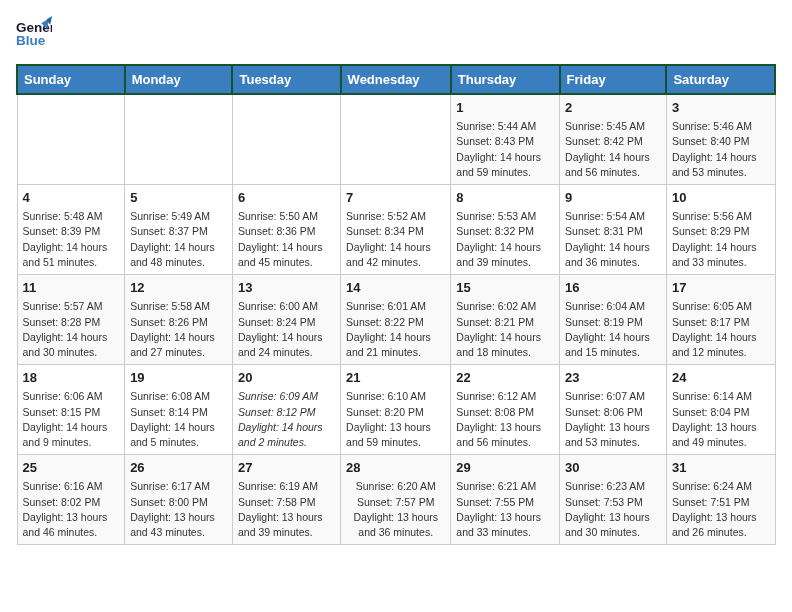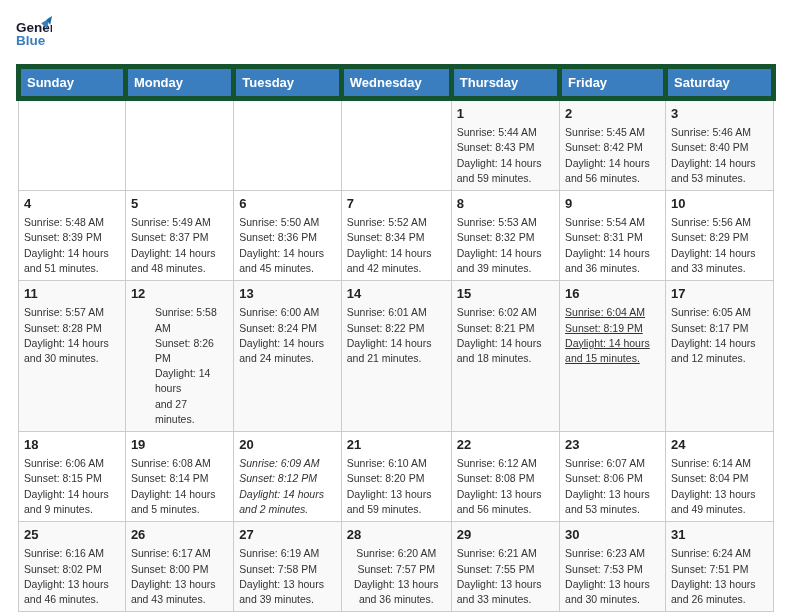--- a/index.html
+++ b/index.html
@@ -47,21 +47,21 @@
       border-collapse: collapse;
       border: 1px solid #ccc;
     }
     .calendar-table thead th {
       background-color: #3a7ebf;
       color: #fff;
       text-align: left;
       padding: 6px 6px;
       font-size: 13px;
       font-weight: bold;
-      border: 5px solid #14532d;
+      border: 2px solid #14532d;
     }
     .calendar-table tbody td {
       vertical-align: top;
       border: 1px solid #ccc;
       padding: 4px 5px;
       width: 113px;
       min-height: 80px;
       background: #fff;
       font-size: 11px;
       color: #333;
@@ -200,21 +200,21 @@
       <tr>
         <td>
           <span class="day-number">11</span>
           <div class="day-info" style="white-space: pre-line;">Sunrise: 5:57 AM
 Sunset: 8:28 PM
 Daylight: 14 hours
 and 30 minutes.</div>
         </td>
         <td>
           <span class="day-number">12</span>
-          <div class="day-info" style="white-space: pre-line; margin-left: 24px;">Sunrise: 5:58 AM
+          <div class="day-info" style="white-space: pre-line;">Sunrise: 5:58 AM
 Sunset: 8:26 PM
 Daylight: 14 hours
 and 27 minutes.</div>
         </td>
         <td>
           <span class="day-number">13</span>
           <div class="day-info" style="white-space: pre-line;">Sunrise: 6:00 AM
 Sunset: 8:24 PM
 Daylight: 14 hours
 and 24 minutes.</div>
@@ -228,21 +228,21 @@
         </td>
         <td>
           <span class="day-number">15</span>
           <div class="day-info" style="white-space: pre-line;">Sunrise: 6:02 AM
 Sunset: 8:21 PM
 Daylight: 14 hours
 and 18 minutes.</div>
         </td>
         <td>
           <span class="day-number">16</span>
-          <div class="day-info" style="white-space: pre-line; text-decoration: underline;">Sunrise: 6:04 AM
+          <div class="day-info" style="white-space: pre-line;">Sunrise: 6:04 AM
 Sunset: 8:19 PM
 Daylight: 14 hours
 and 15 minutes.</div>
         </td>
         <td>
           <span class="day-number">17</span>
           <div class="day-info" style="white-space: pre-line;">Sunrise: 6:05 AM
 Sunset: 8:17 PM
 Daylight: 14 hours
 and 12 minutes.</div>

